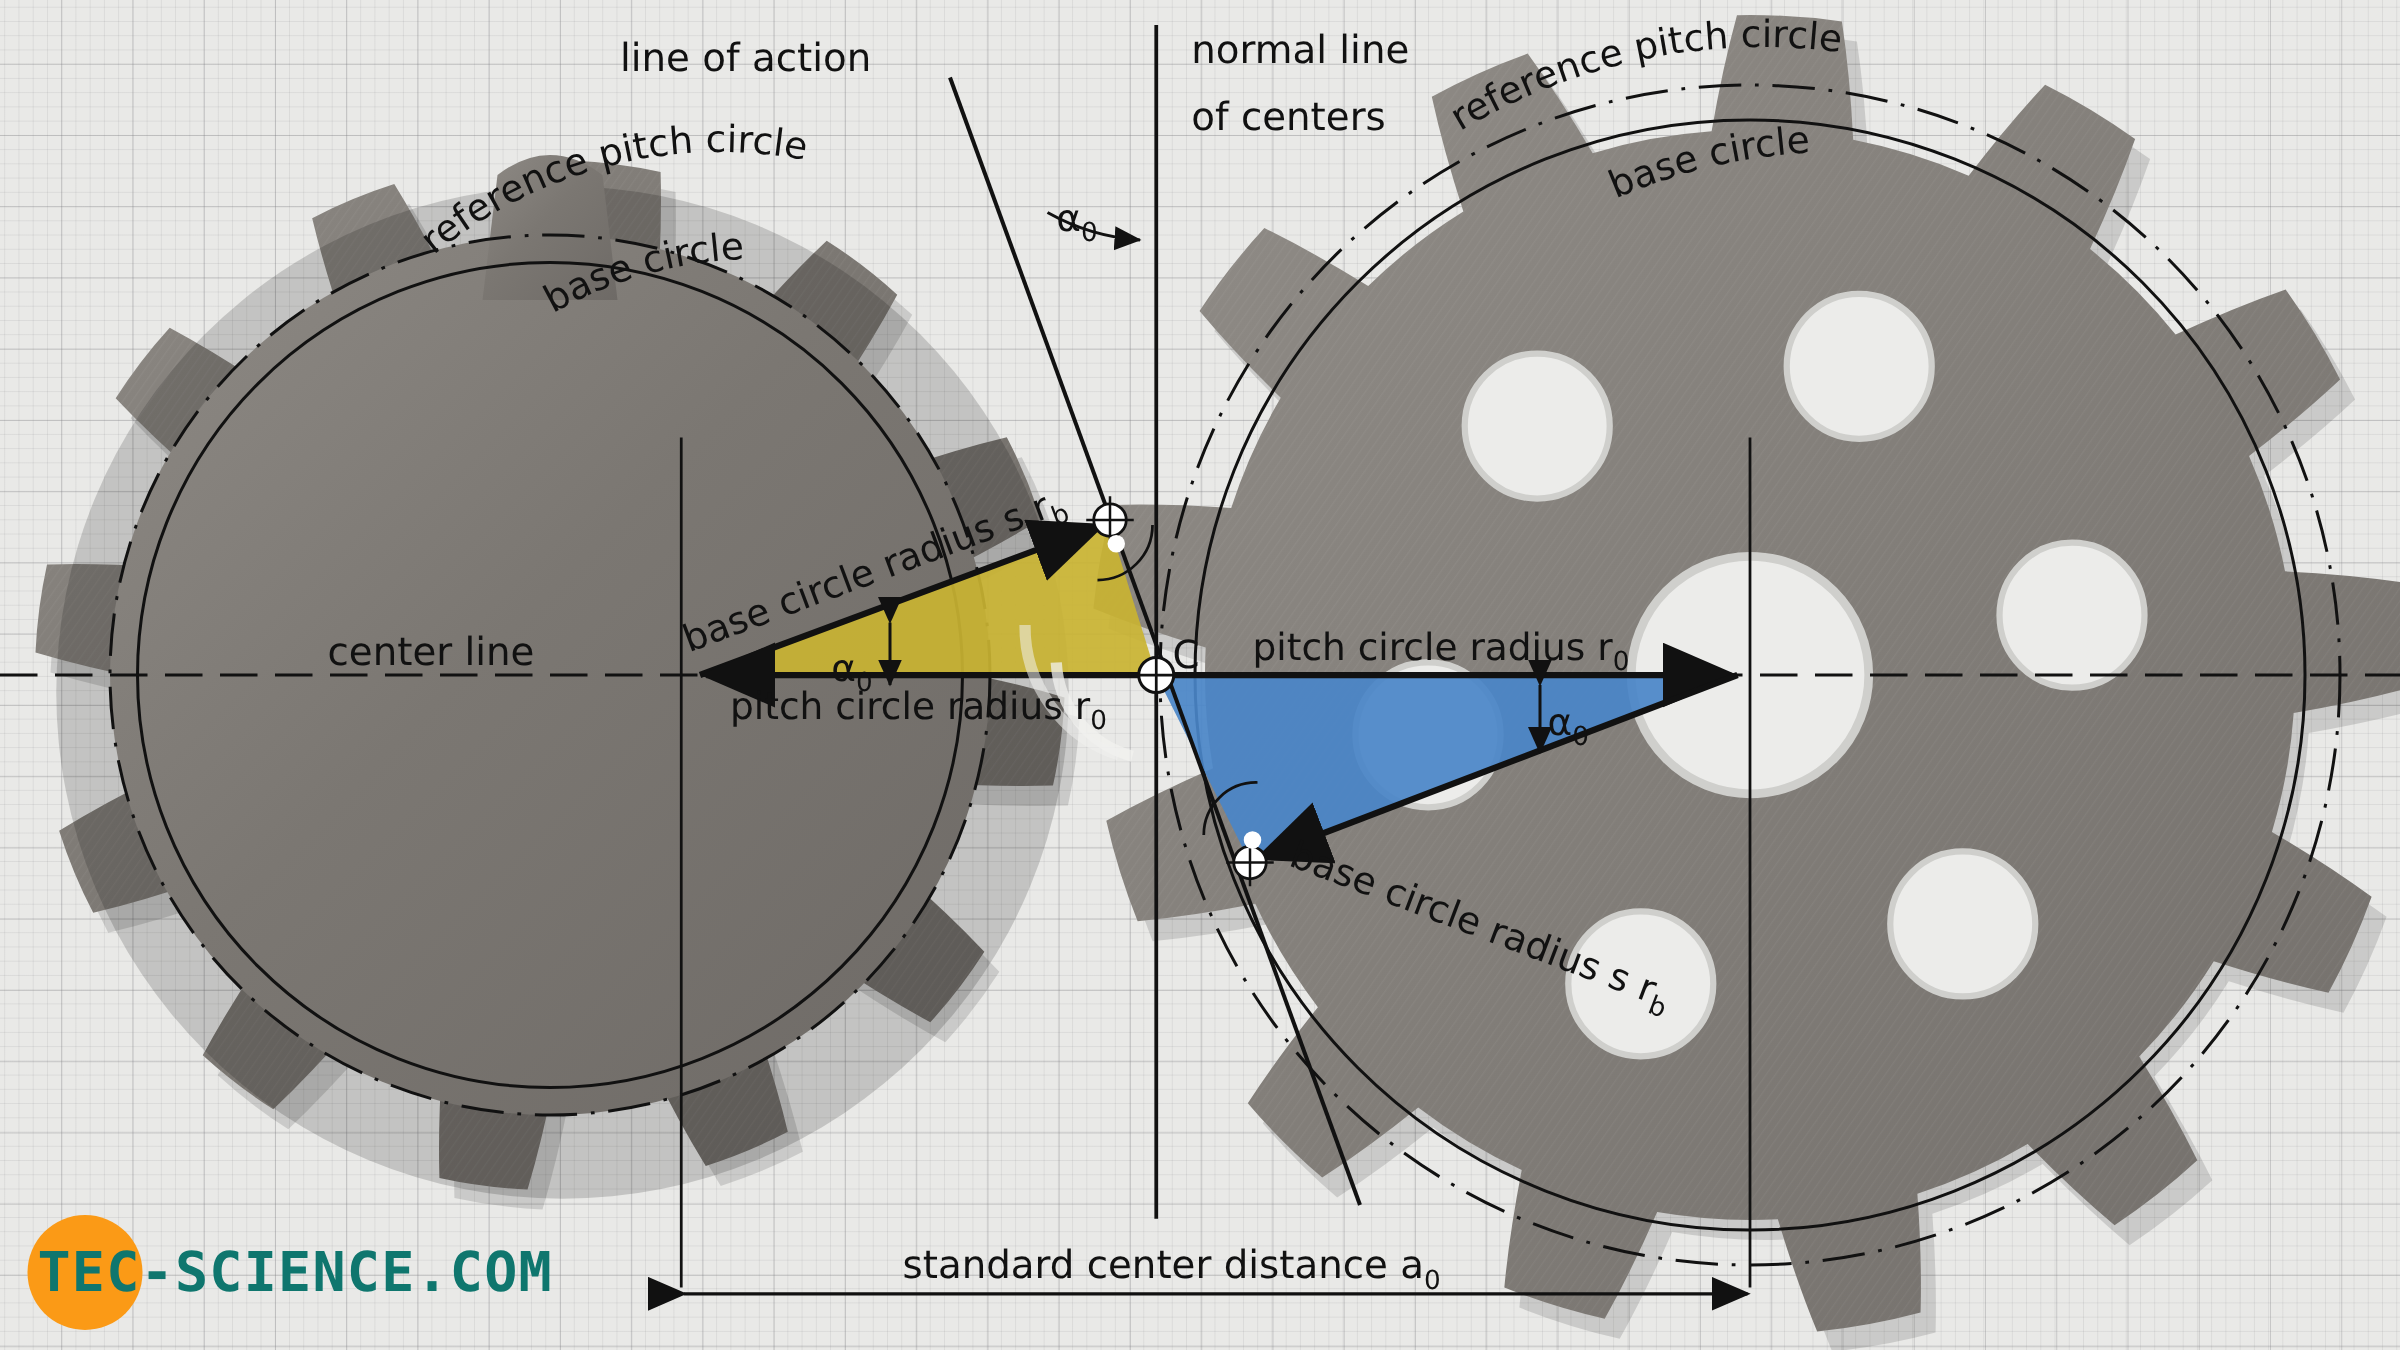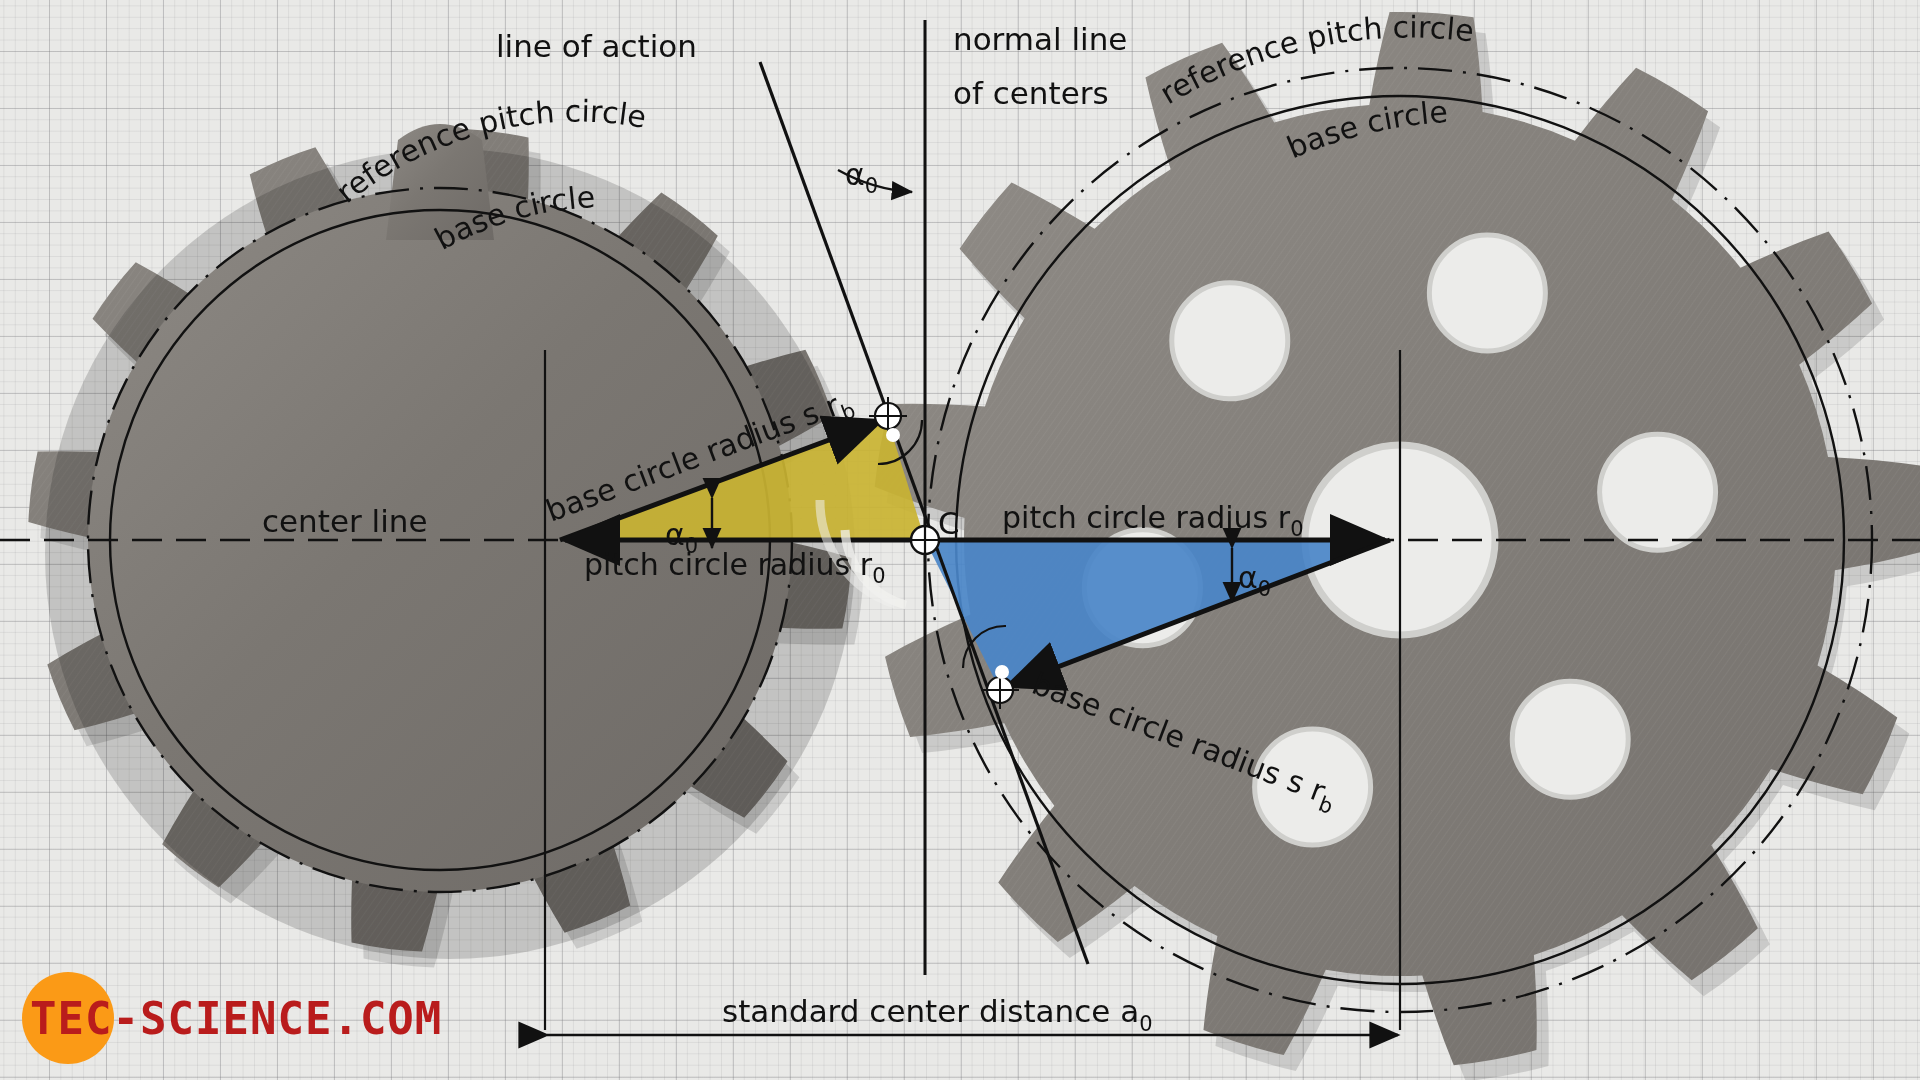--- a/index.html
+++ b/index.html
@@ -16,21 +16,21 @@
       linear-gradient(to bottom, rgba(120,120,125,.13) 1px, transparent 1px);
     background-size:57px 57px,57px 57px,11.4px 11.4px,11.4px 11.4px;
     background-position:-8px -6px,-8px -6px,-8px -6px,-8px -6px;
   }
   svg.main{position:absolute;left:0;top:0;width:1920px;height:1080px;}
   .lbl{font-family:"DejaVu Sans","Liberation Sans",sans-serif;fill:#111;font-size:30px;}
   .lbl-big{font-size:31px;}
   .sub{font-size:21px;}
   .logo-dot{position:absolute;left:22px;top:972px;width:92px;height:92px;border-radius:50%;background:#fb9a16;}
   .logo-text{position:absolute;left:30px;top:993px;font-family:"DejaVu Sans Mono","Liberation Mono",monospace;
-     font-weight:bold;font-size:44px;letter-spacing:1px;color:#b91c1c;white-space:nowrap;}
+     font-weight:bold;font-size:44px;letter-spacing:1px;color:#0f766e;white-space:nowrap;}
 </style>
 </head>
 <body>
 
 <div id="stage">
   <div class="grid-layer"></div>
 
   <svg class="main" viewBox="0 0 1920 1080">
     <defs>
       <linearGradient id="metalL" x1="0" y1="0" x2="1" y2="1">

